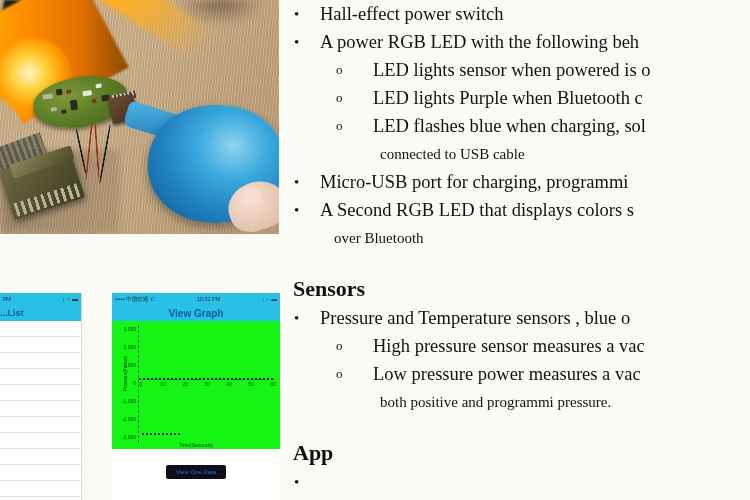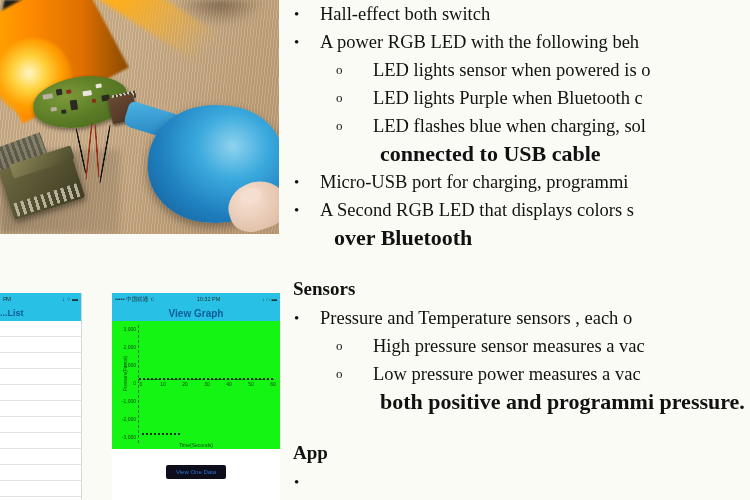--- a/index.html
+++ b/index.html
@@ -194,25 +194,25 @@
   }
   .doc-inner{position:relative;width:470px;}
   .li{
     position:relative;display:flex;align-items:flex-start;
     font-size:18.5px;line-height:28px;white-space:nowrap;
   }
   .li .bul{width:40px;flex:0 0 40px;text-align:left;padding-left:14px;box-sizing:border-box;font-size:15px;line-height:28px;}
   .li.lvl2{padding-left:53px;}
   .li.lvl2 .bul{font-size:13px;padding-left:3px;}
   .cont{
-    padding-left:100px;font-size:22px;line-height:28px;white-space:nowrap;font-weight:bold;
+    padding-left:100px;font-size:15px;line-height:28px;white-space:nowrap;
   }
   .cont.lvl1{padding-left:54px;}
   h2.sec{
-    font-size:19px;font-weight:bold;margin:0;padding:0 0 0 13px;
+    font-size:22px;font-weight:bold;margin:0;padding:0 0 0 13px;
     line-height:30px;
   }
   .spacer{height:22px;}
 </style>
 </head>
 <body>
 
 <div id="photo">
   <div class="ph-layer desk"></div>
   <div class="ph-layer desk-dark"></div>
@@ -318,21 +318,21 @@
 
   <div class="btn-area">
     <button class="dark-btn">View One Data</button>
   </div>
 </div>
 
 <div id="doc">
   <div class="doc-inner" id="doc-inner">
       <div class="li">
         <span class="bul">•</span>
-        <span>Hall-effect both switch</span>
+        <span>Hall-effect power switch</span>
       </div>
       <div class="li">
         <span class="bul">•</span>
         <span>A power RGB LED with the following beh</span>
       </div>
       <div class="li lvl2">
         <span class="bul">o</span>
         <span>LED lights sensor when powered is o</span>
       </div>
       <div class="li lvl2">
@@ -350,21 +350,21 @@
       </div>
       <div class="li">
         <span class="bul">•</span>
         <span>A Second RGB LED that displays colors s</span>
       </div>
       <div class="cont lvl1">over Bluetooth</div>
       <div class="spacer"></div>
       <h2 class="sec">Sensors</h2>
       <div class="li">
         <span class="bul">•</span>
-        <span>Pressure and Temperature sensors , each o</span>
+        <span>Pressure and Temperature sensors , blue o</span>
       </div>
       <div class="li lvl2">
         <span class="bul">o</span>
         <span>High pressure sensor measures a vac</span>
       </div>
       <div class="li lvl2">
         <span class="bul">o</span>
         <span>Low pressure power measures a vac</span>
       </div>
       <div class="cont">both positive and programmi pressure.</div>

